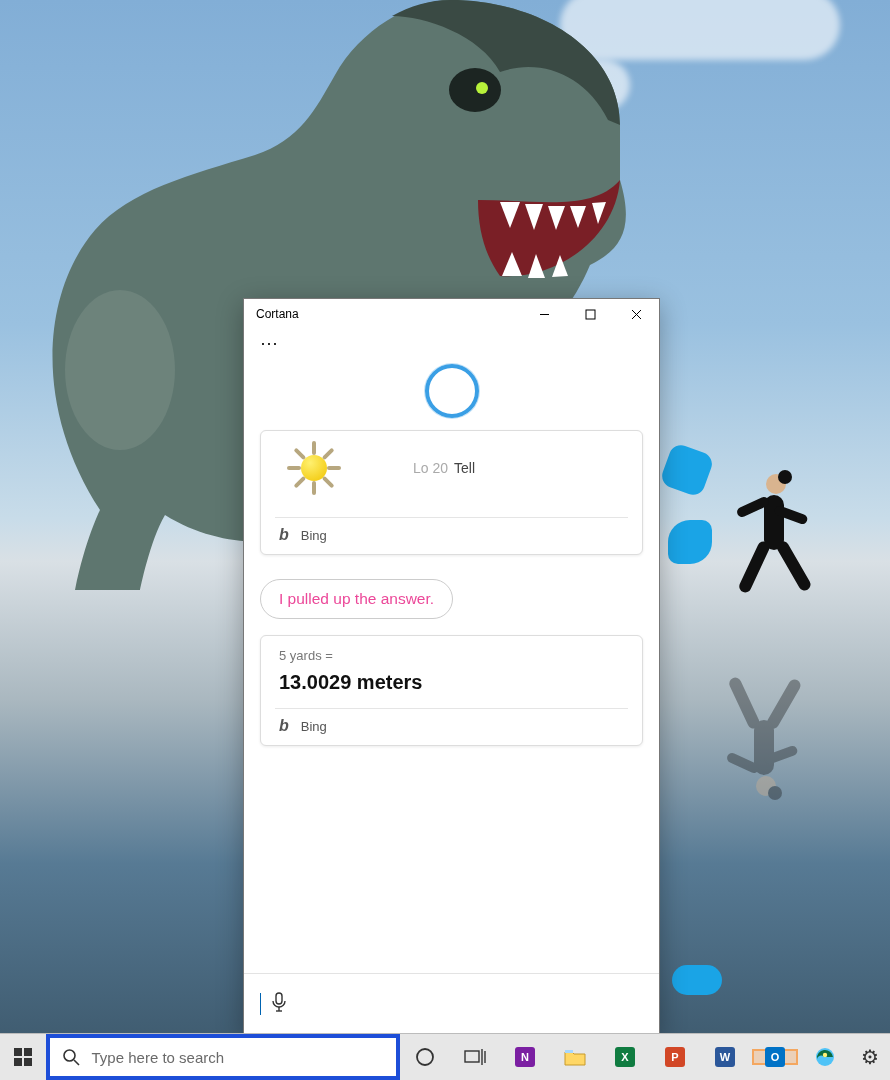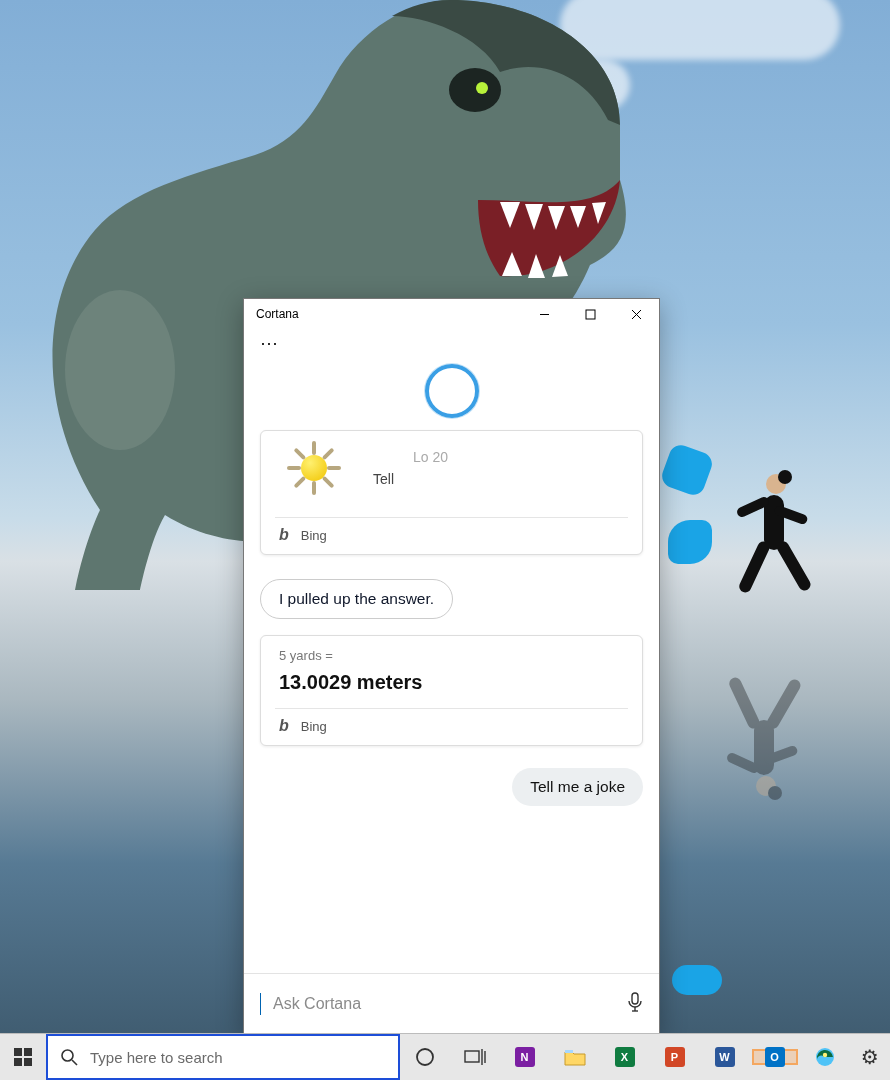--- a/index.html
+++ b/index.html
@@ -78,42 +78,42 @@
     background:#fff;
     box-shadow:0 1px 3px rgba(0,0,0,.08);
     margin:6px 0 14px;
     padding:12px 18px 10px;
   }
   .weather-card{padding-top:2px;}
   .weather-row{display:flex; align-items:center; gap:24px;}
   .sun-icon{width:70px; height:70px; position:relative; flex:none;}
   .sun-core{position:absolute; left:22px; top:22px; width:26px; height:26px; border-radius:50%; background:radial-gradient(circle at 35% 30%, #fff070, #f0c400);}
   .sun-ray{position:absolute; left:33px; top:8px; width:4px; height:14px; background:#b7a77f; border-radius:2px; transform-origin:2px 27px;}
-  .weather-texts{display:flex; flex-direction:column; gap:6px; font-size:14px; color:#444;}
+  .weather-texts{display:flex; flex-direction:row; gap:6px; font-size:14px; color:#444;}
   .lo-temp{color:#aaa; font-size:14px; margin-left:40px;}
   .card-divider{height:1px; background:#e5e5e5; margin:14px -4px 8px;}
   .bing-line{display:flex; align-items:center; gap:12px; font-size:13px; color:#555;}
   .bing-b{font-weight:bold; font-size:16px; font-style:italic;}
 
   .user-bubble{
     align-self:flex-end;
     background:#eceff1;
     color:#111;
     border-radius:20px;
     padding:10px 18px;
     font-size:15.5px;
     margin:8px 0;
     max-width:80%;
     display:inline-block;
     float:right; clear:both;
   }
   .assistant-bubble{
     background:#fff;
     border:1px solid #ccc;
-    color:#0f172a;
+    color:#ec4899;
     border-radius:22px;
     padding:10px 18px;
     font-size:15.5px;
     margin:10px 0;
     display:inline-block;
     float:left; clear:both;
     max-width:85%;
   }
   .conversion-q{font-size:13px; color:#777; margin-bottom:8px;}
   .conversion-a{font-size:20px; font-weight:700; color:#111;}
@@ -132,21 +132,21 @@
   .mic-icon{font-size:18px; color:#333;}
 
   
   .taskbar{
     position:absolute; left:0; bottom:0; right:0; height:46px;
     background:#e7e7e7; border-top:1px solid #bcbcbc;
     display:flex; align-items:stretch;
   }
   .start-btn{width:50px; display:flex; align-items:center; justify-content:center;}
   .searchbox{
-    width:354px; background:#fff; border:2px solid #1d4ed8;
+    width:354px; background:#fff; border:4px solid #1d4ed8;
     display:flex; align-items:center;
     gap:12px; padding:0 12px;
   }
   .searchbox svg{flex:none;}
   .search-text{color:#6a6a6a; font-size:15px;}
   .tray-icons{display:flex; align-items:center;}
   .tb-icon{width:50px; display:flex; align-items:center; justify-content:center; position:relative;}
   .tb-icon.active::after{
     content:""; position:absolute; left:2px; right:2px; top:2px; bottom:2px;
     border:2px solid #f4a760; background:rgba(244,167,96,.35);
@@ -274,28 +274,26 @@
     <div class="card">
       <div class="conversion-q">5 yards =</div>
       <div class="conversion-a">13.0029 meters</div>
       <div class="card-divider"></div>
       <div class="bing-line">
         <span class="bing-b">b</span>
         <span>Bing</span>
       </div>
     </div>
 
-    <div class="user-bubble">Tell me a joke</div>
 
 
   </div>
 
   <div class="input-row">
     <div class="cursor-bar"></div>
-    <input class="ask-input" placeholder="Ask Cortana" style="">
     <span class="mic-icon">
       <svg width="16" height="20" viewBox="0 0 16 20">
         <rect x="5" y="1" width="6" height="11" rx="3" fill="none" stroke="#333" stroke-width="1.4"></rect>
         <path d="M2 9 a6 6 0 0 0 12 0" fill="none" stroke="#333" stroke-width="1.4"></path>
         <line x1="8" y1="15" x2="8" y2="19" stroke="#333" stroke-width="1.4"></line>
         <line x1="5" y1="19" x2="11" y2="19" stroke="#333" stroke-width="1.4"></line>
       </svg>
     </span>
   </div>
 </div>

